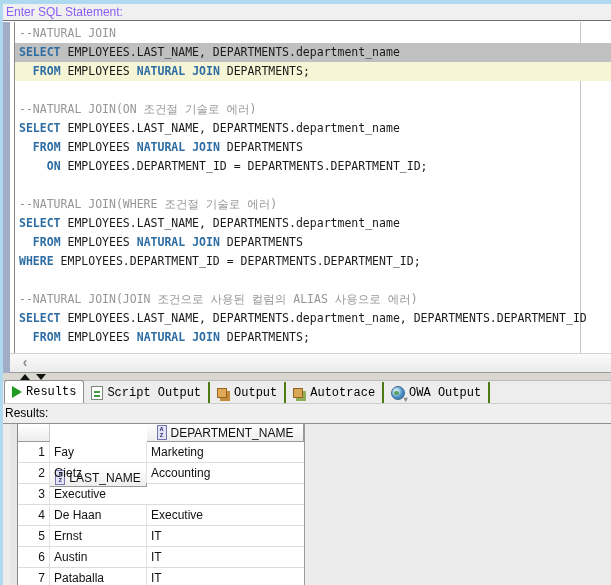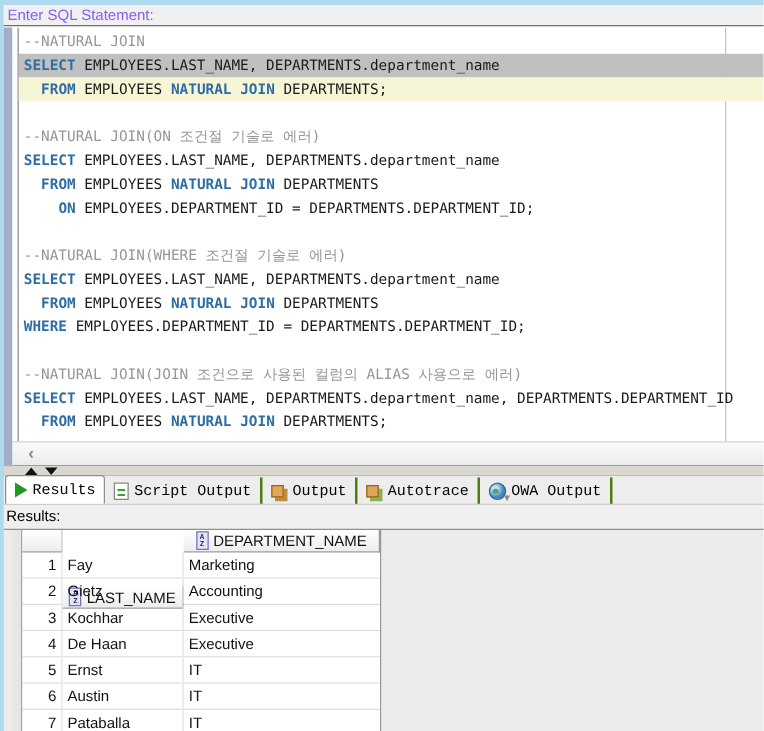--- a/index.html
+++ b/index.html
@@ -207,21 +207,20 @@
           <div class="cell c1" style="width: 97px;">Fay</div>
           <div class="cell c2" style="width: 157px;">Marketing</div>
         </div>
         <div class="row">
           <div class="cell num" style="width: 32px;">2</div>
           <div class="cell c1" style="width: 97px;">Gietz</div>
           <div class="cell c2" style="width: 157px;">Accounting</div>
         </div>
         <div class="row">
           <div class="cell num" style="width: 32px;">3</div>
-          <div class="cell c1" style="width: 97px;">Kochhar</div>
           <div class="cell c2" style="width: 157px;">Executive</div>
         </div>
         <div class="row">
           <div class="cell num" style="width: 32px;">4</div>
           <div class="cell c1" style="width: 97px;">De Haan</div>
           <div class="cell c2" style="width: 157px;">Executive</div>
         </div>
         <div class="row">
           <div class="cell num" style="width: 32px;">5</div>
           <div class="cell c1" style="width: 97px;">Ernst</div>

